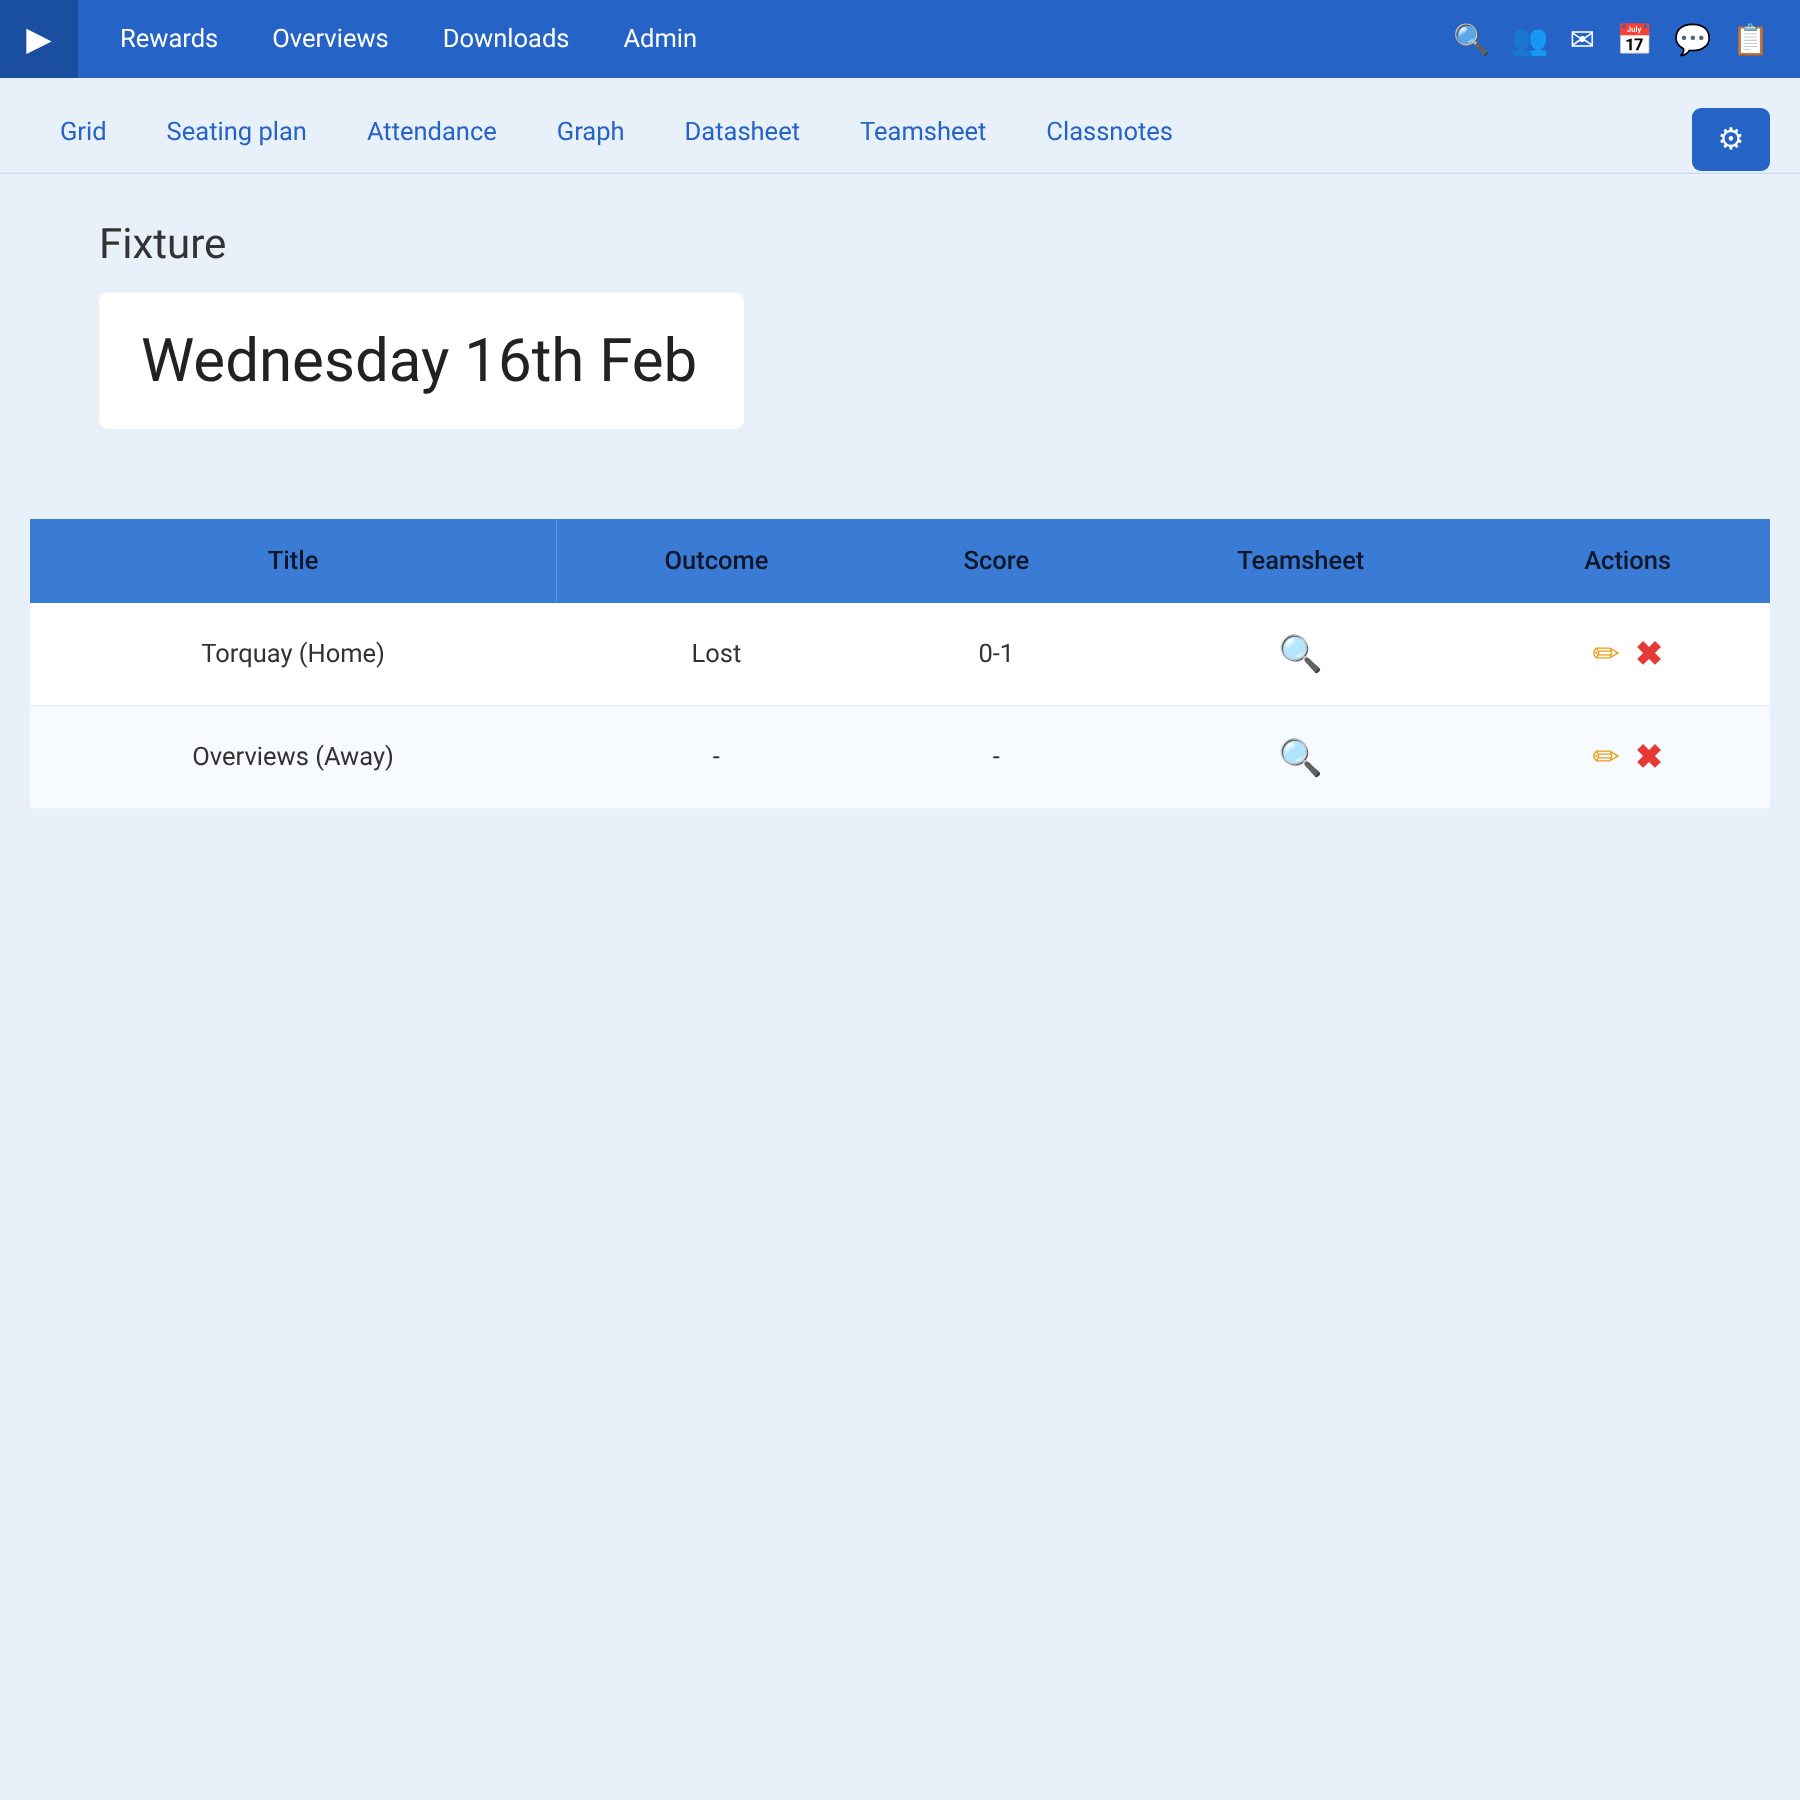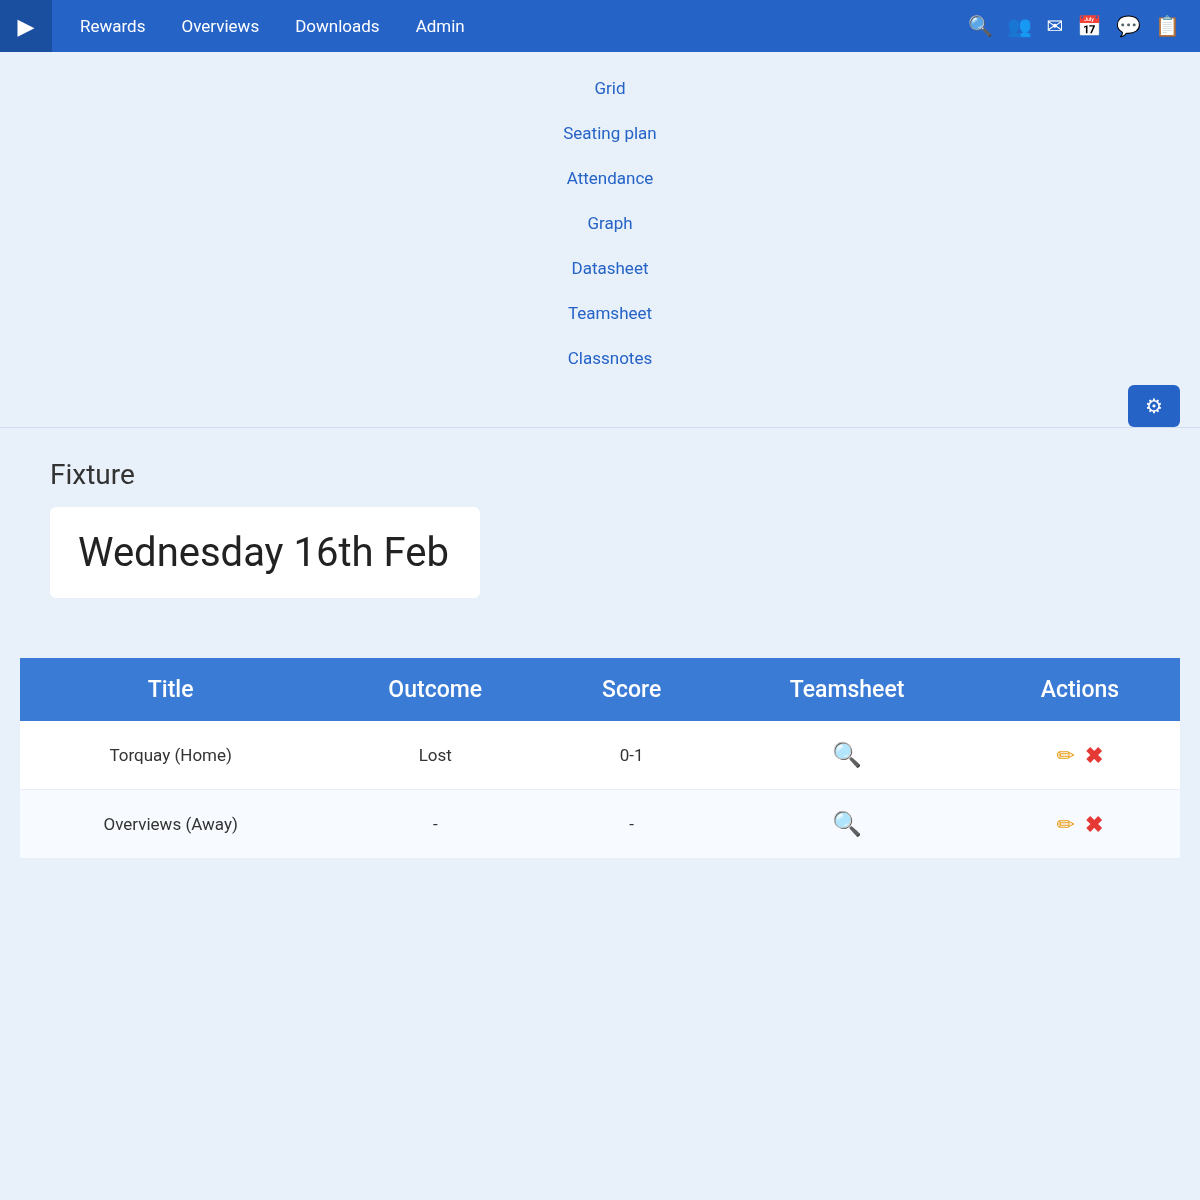--- a/index.html
+++ b/index.html
@@ -58,21 +58,20 @@
     }
 
     
     .sub-nav {
       background: #e8f0fa;
       padding: 18px 0 0 0;
       display: flex;
       align-items: center;
       border-bottom: 1px solid #d0ddf0;
       padding-left: 20px;
-      flex-direction: column;
     }
     .sub-nav-tab {
       font-size: 17px;
       color: #2563c7;
       padding: 8px 20px 14px 20px;
       cursor: pointer;
       text-decoration: none;
       border-bottom: 3px solid transparent;
     }
     .sub-nav-settings {
@@ -86,21 +85,21 @@
       display: flex;
       align-items: center;
       justify-content: center;
       cursor: pointer;
       color: white;
       font-size: 20px;
     }
 
     
     .stats-section {
-      padding: 30px 20px 20px 20px;
+      padding: 30px 20px 20px 36px;
       display: flex;
       gap: 12px;
       flex-direction: column;
     }
     .stat-label {
       font-size: 28px;
       color: #333;
       font-weight: 400;
       margin-bottom: 16px;
     }
@@ -128,23 +127,23 @@
       padding: 40px 20px 20px 20px;
     }
     .data-table {
       width: 100%;
       border-collapse: collapse;
     }
     .data-table thead tr {
       background: #3a7bd5;
     }
     .data-table thead th {
-      color: #ffffff;
+      color: #0f172a;
       font-weight: 500;
-      font-size: 23px;
+      font-size: 17px;
       padding: 18px 16px;
       text-align: center;
     }
     .data-table thead th:first-child {
       text-align: center;
       border-radius: 0;
     }
     .data-table tbody tr {
       background: white;
       border-bottom: 1px solid #e8eef8;

